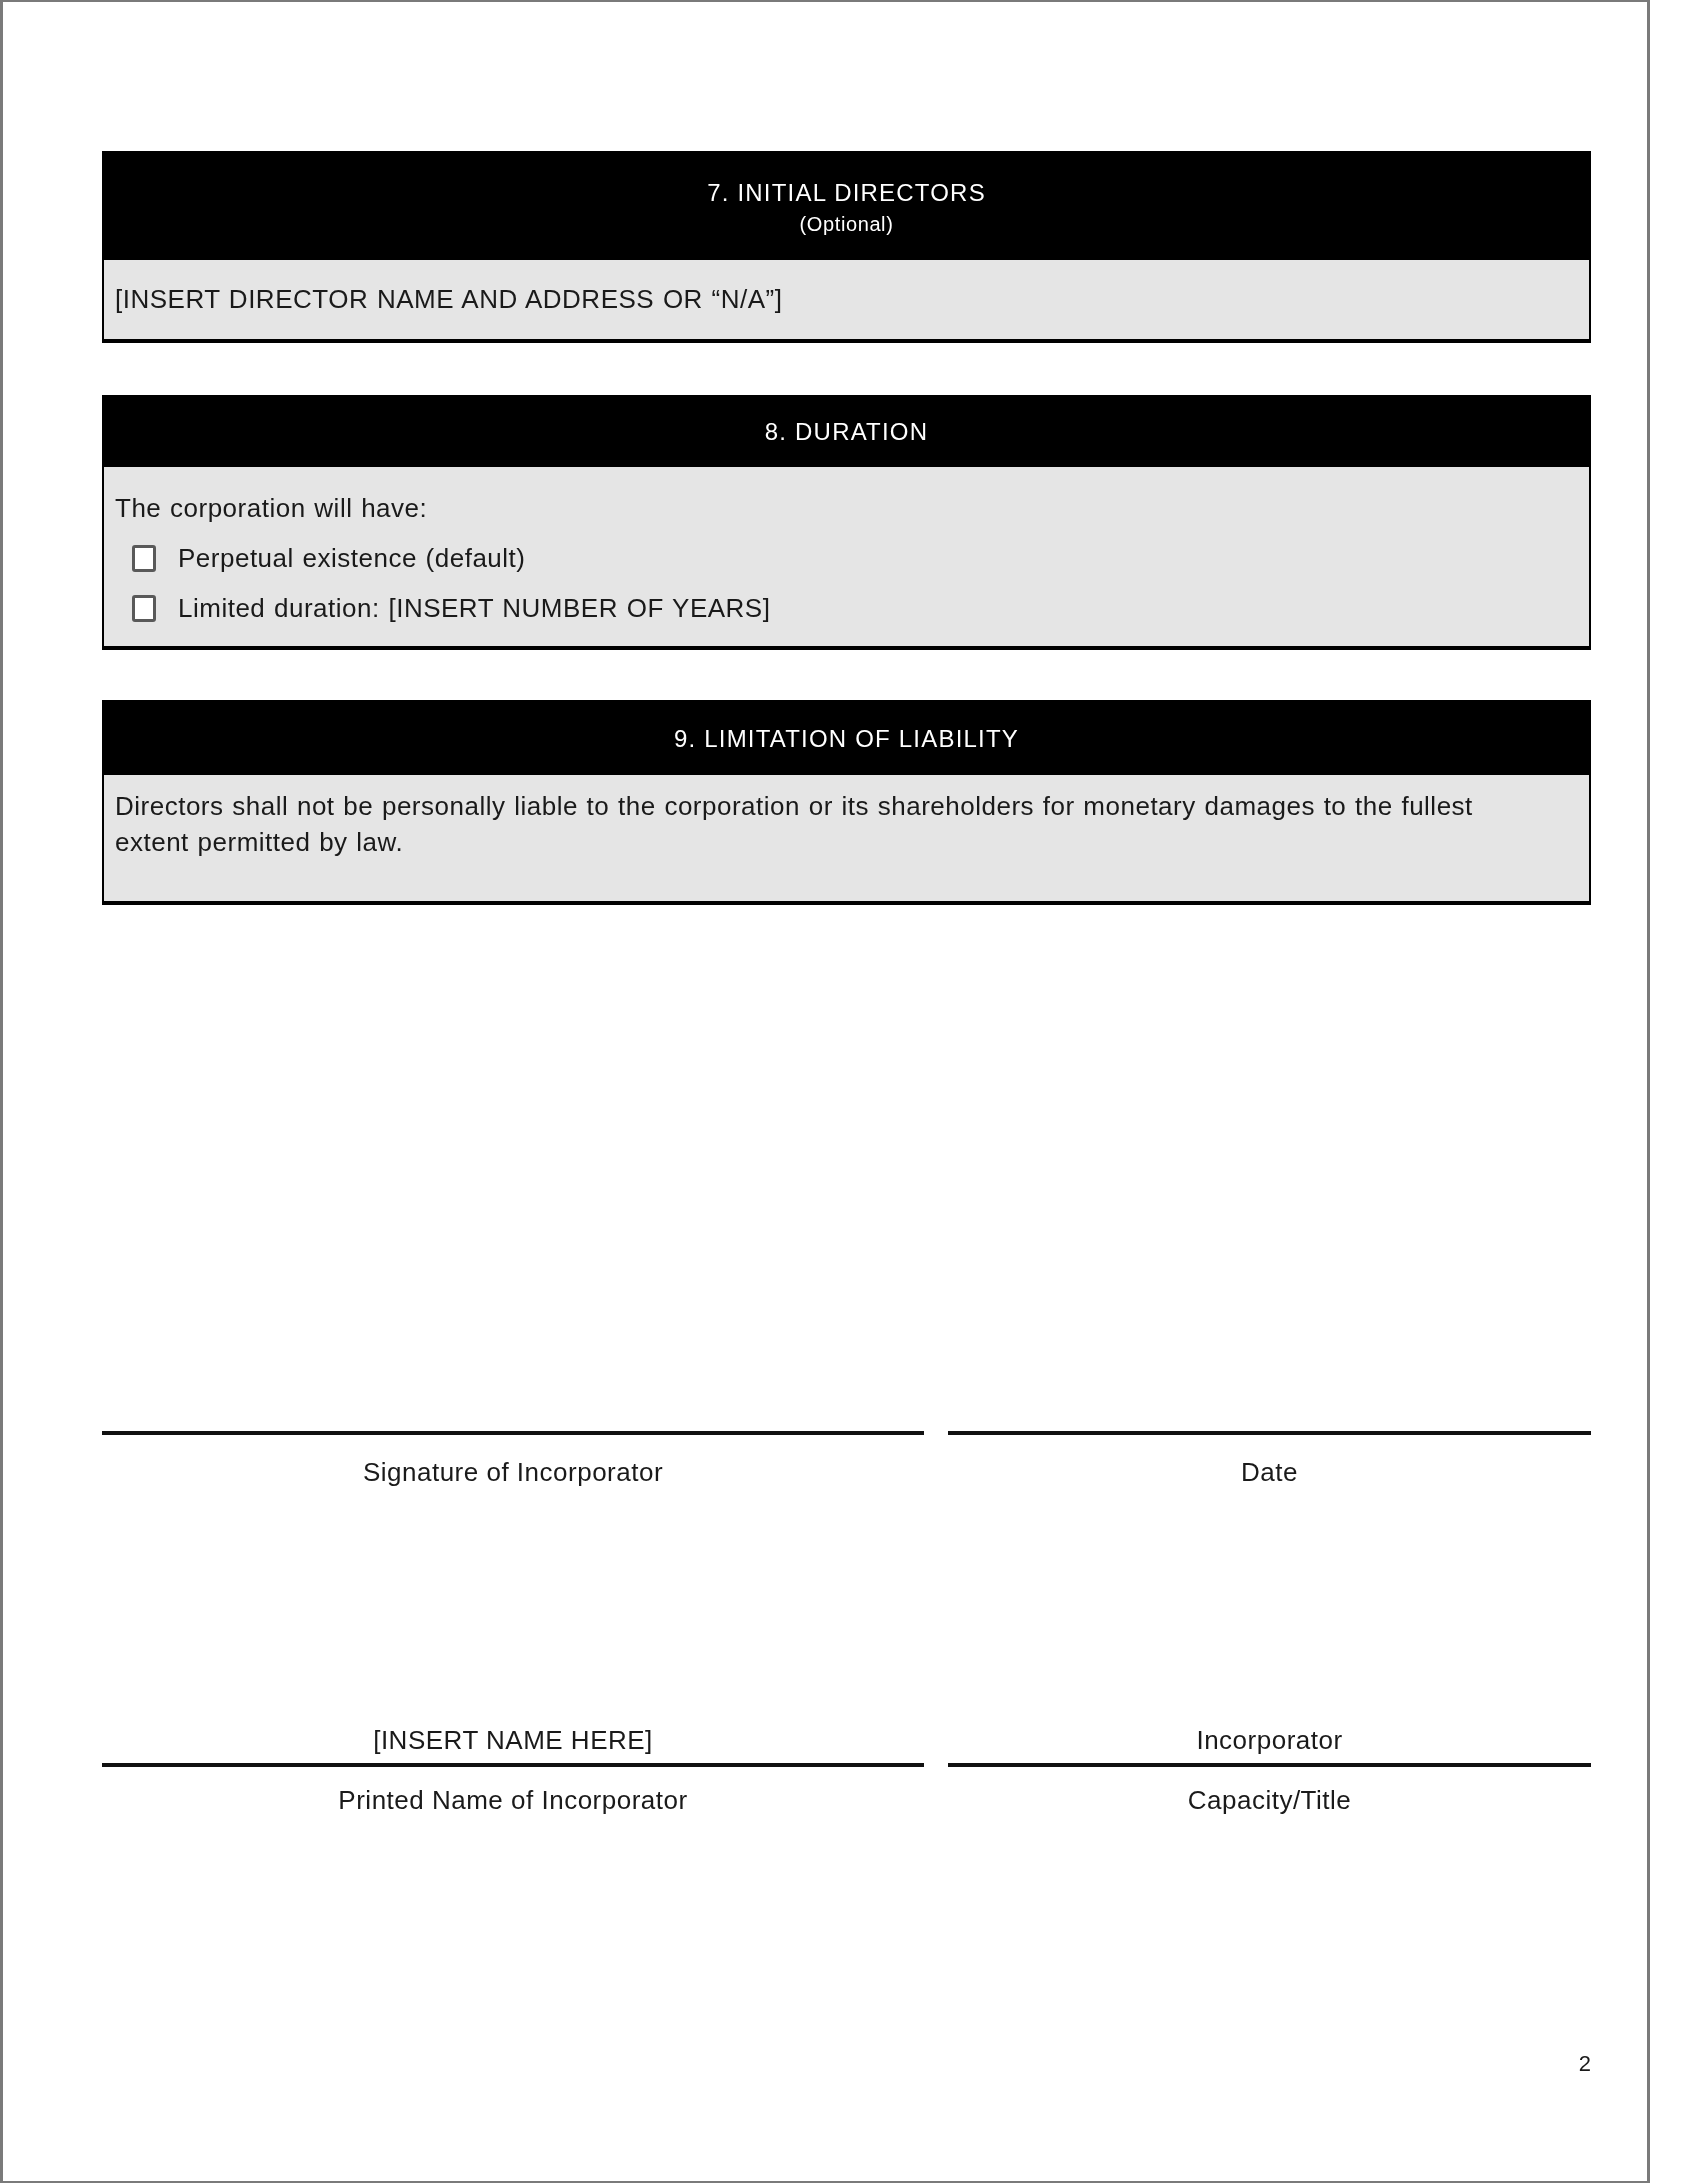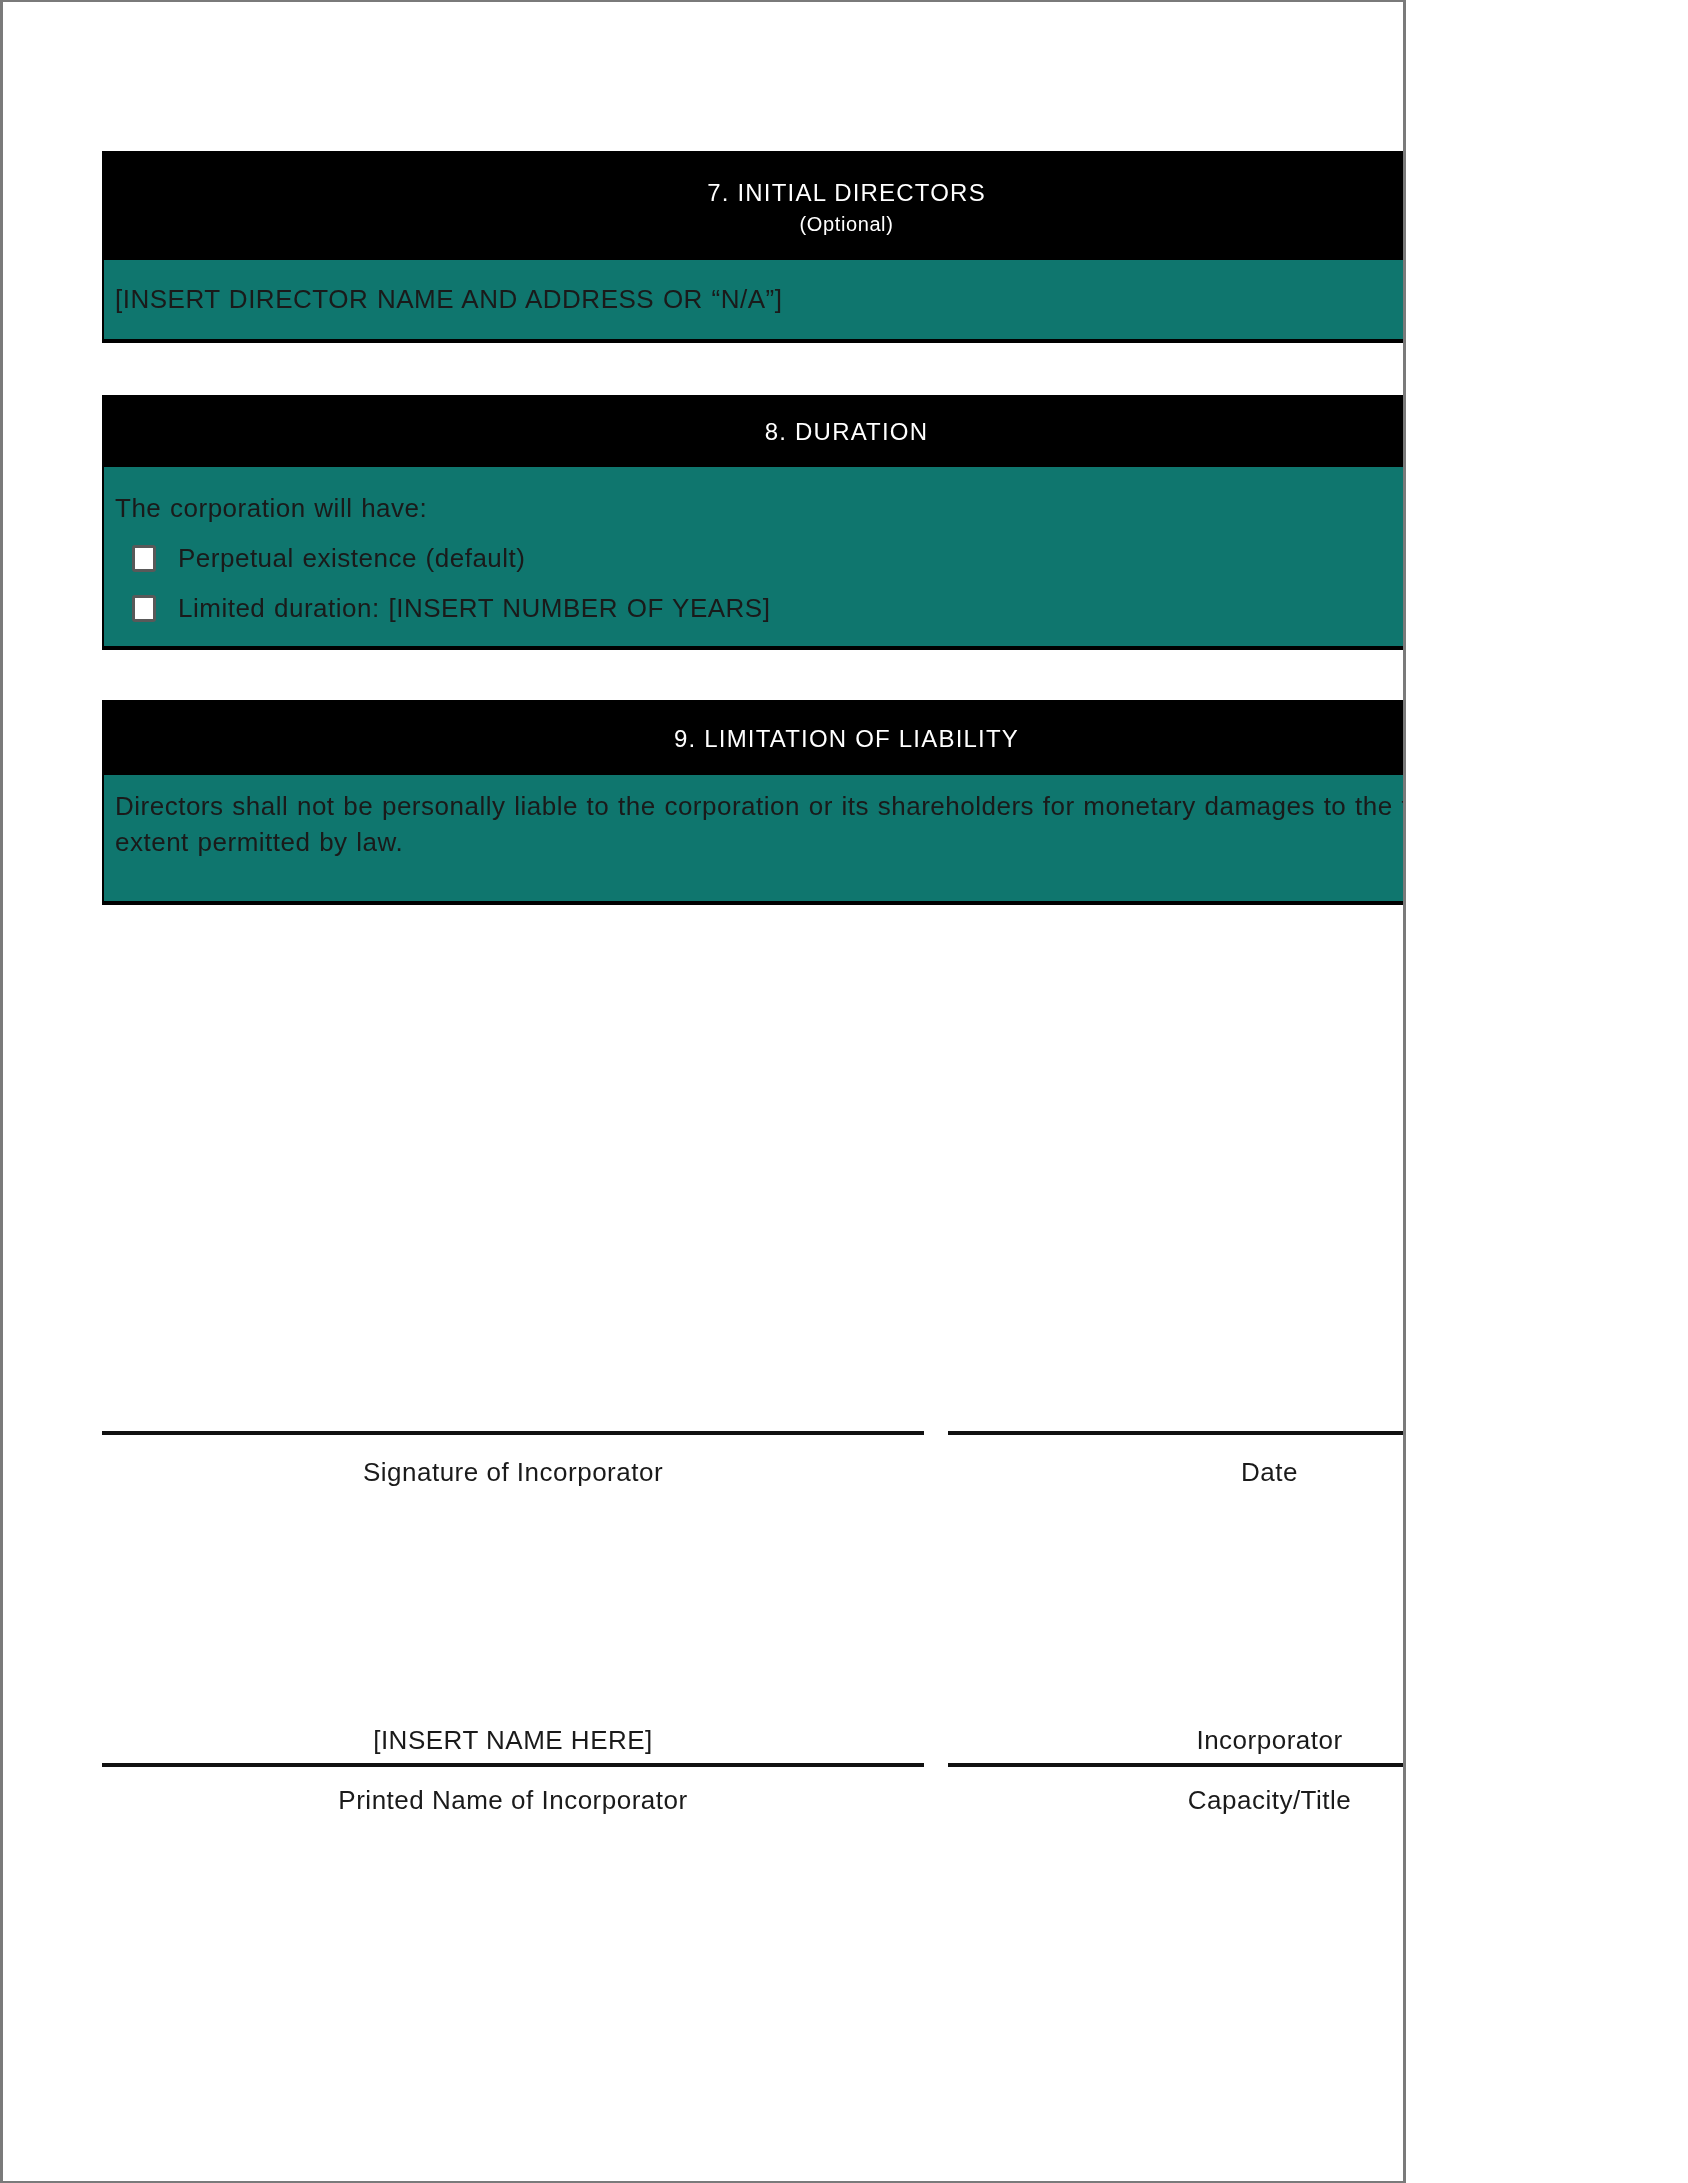--- a/index.html
+++ b/index.html
@@ -2,21 +2,21 @@
 <html><head>
 <meta charset="utf-8">
 <style>
   html, body {
     margin: 0;
     padding: 0;
     background: #ffffff;
   }
   .page {
     position: relative;
-    width: 1406px;
+    width: 1650px;
     height: 2184px;
     box-sizing: border-box;
     background: #ffffff;
     border: 3px solid #7a7a7a;
     border-top-width: 2px;
     font-family: "Liberation Sans", "DejaVu Sans", sans-serif;
     color: #1a1a1a;
     overflow: hidden;
   }
   
@@ -41,21 +41,21 @@
     font-size: 24px;
     letter-spacing: 1.2px;
     line-height: 34px;
   }
   .sec-subtitle {
     font-size: 20px;
     letter-spacing: 0.6px;
     line-height: 28px;
   }
   .sec-body {
-    background: #0f766e;
+    background: #e5e5e5;
     box-sizing: border-box;
     font-size: 26px;
     letter-spacing: 0.5px;
     word-spacing: 1px;
   }
   .sec-body p { margin: 0; }
   
   .body-directors {
     height: 79px;
     display: flex;

